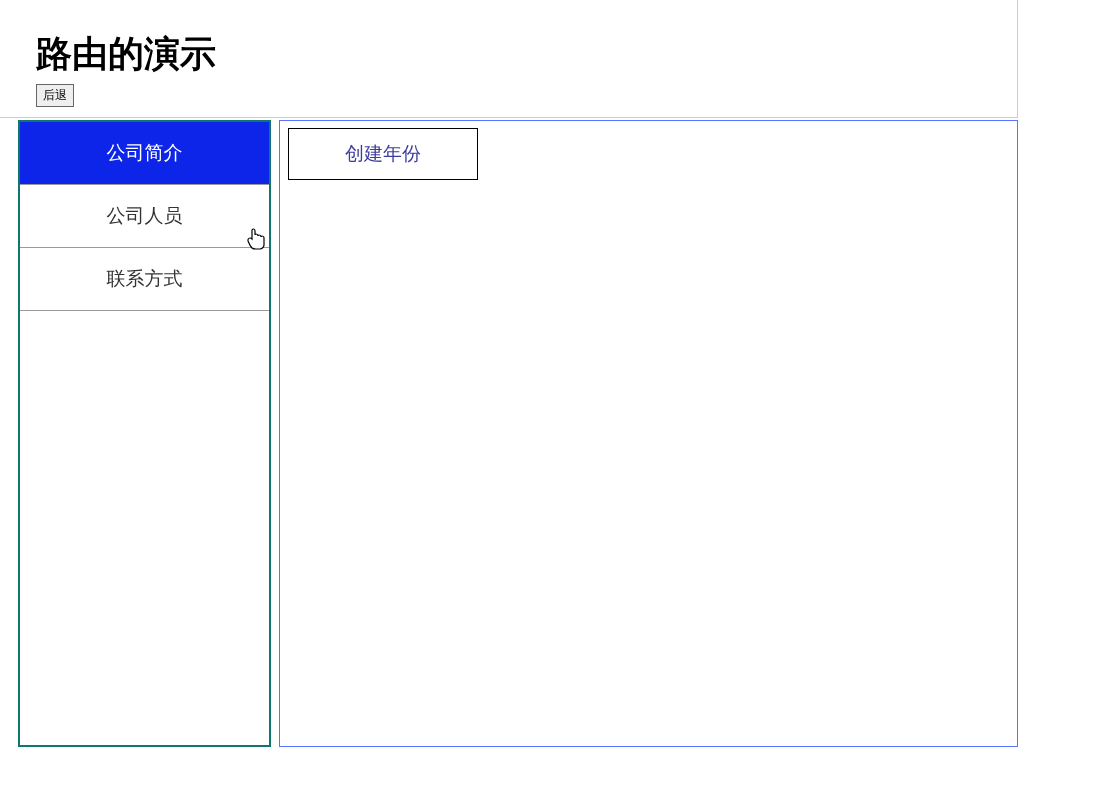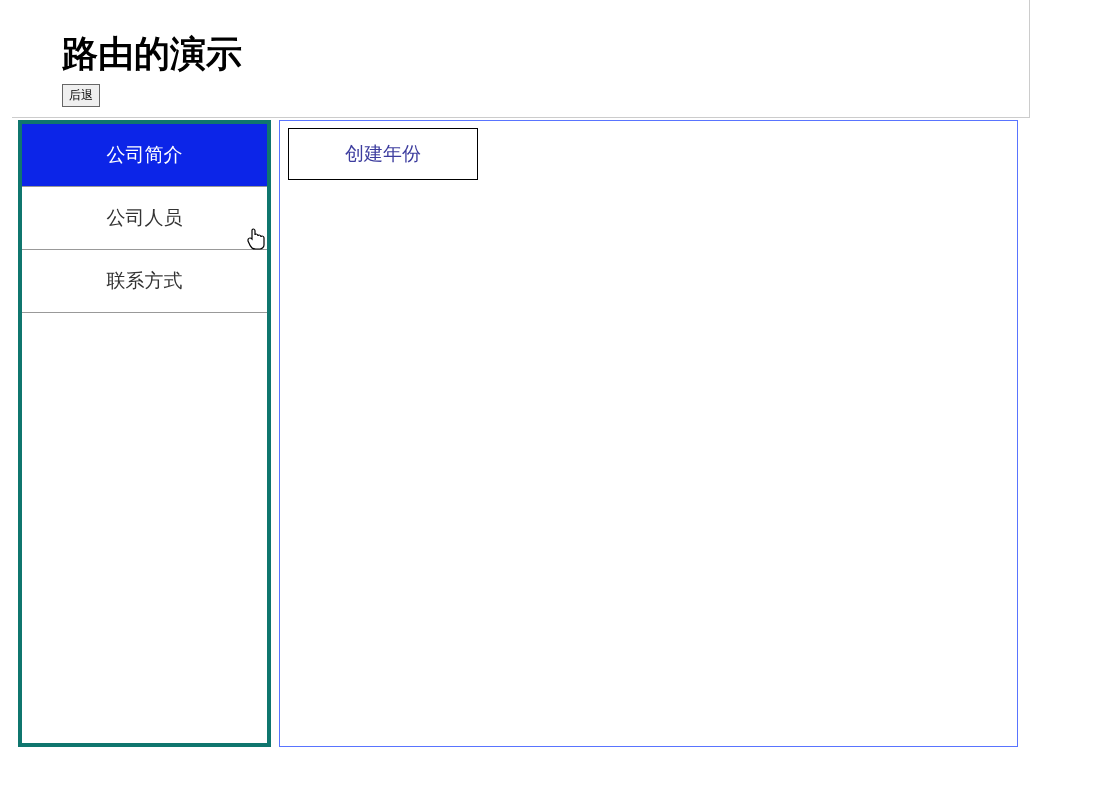--- a/index.html
+++ b/index.html
@@ -10,25 +10,24 @@
     body {
       font-family: sans-serif;
       background: #fff;
       position: relative;
     }
     .page {
       width: 1098px;
       height: 802px;
     }
     .header {
-      padding: 30px 45px 10px 50px;
+      padding: 30px 45px 10px 36px;
       border-bottom: 1px solid #ccc;
       border-right: 1px solid #ccc;
       width: 1018px;
-      margin-left: 12px;
     }
     .page-title {
       font-size: 36px;
       font-weight: bold;
       color: #000;
       margin-bottom: 5px;
     }
     .back-button {
       font-size: 12px;
       padding: 2px 6px;
@@ -39,21 +38,21 @@
       color: #000;
     }
     .main-area {
       display: flex;
       padding: 0;
       margin-top: 2px;
     }
     .sidebar {
       width: 253px;
       margin-left: 18px;
-      border: 4px solid #0f766e;
+      border: 2px solid #0f766e;
       height: 627px;
     }
     .sidebar-item {
       height: 63px;
       display: flex;
       align-items: center;
       justify-content: center;
       font-size: 19px;
       cursor: pointer;
       border-bottom: 1px solid #999;

